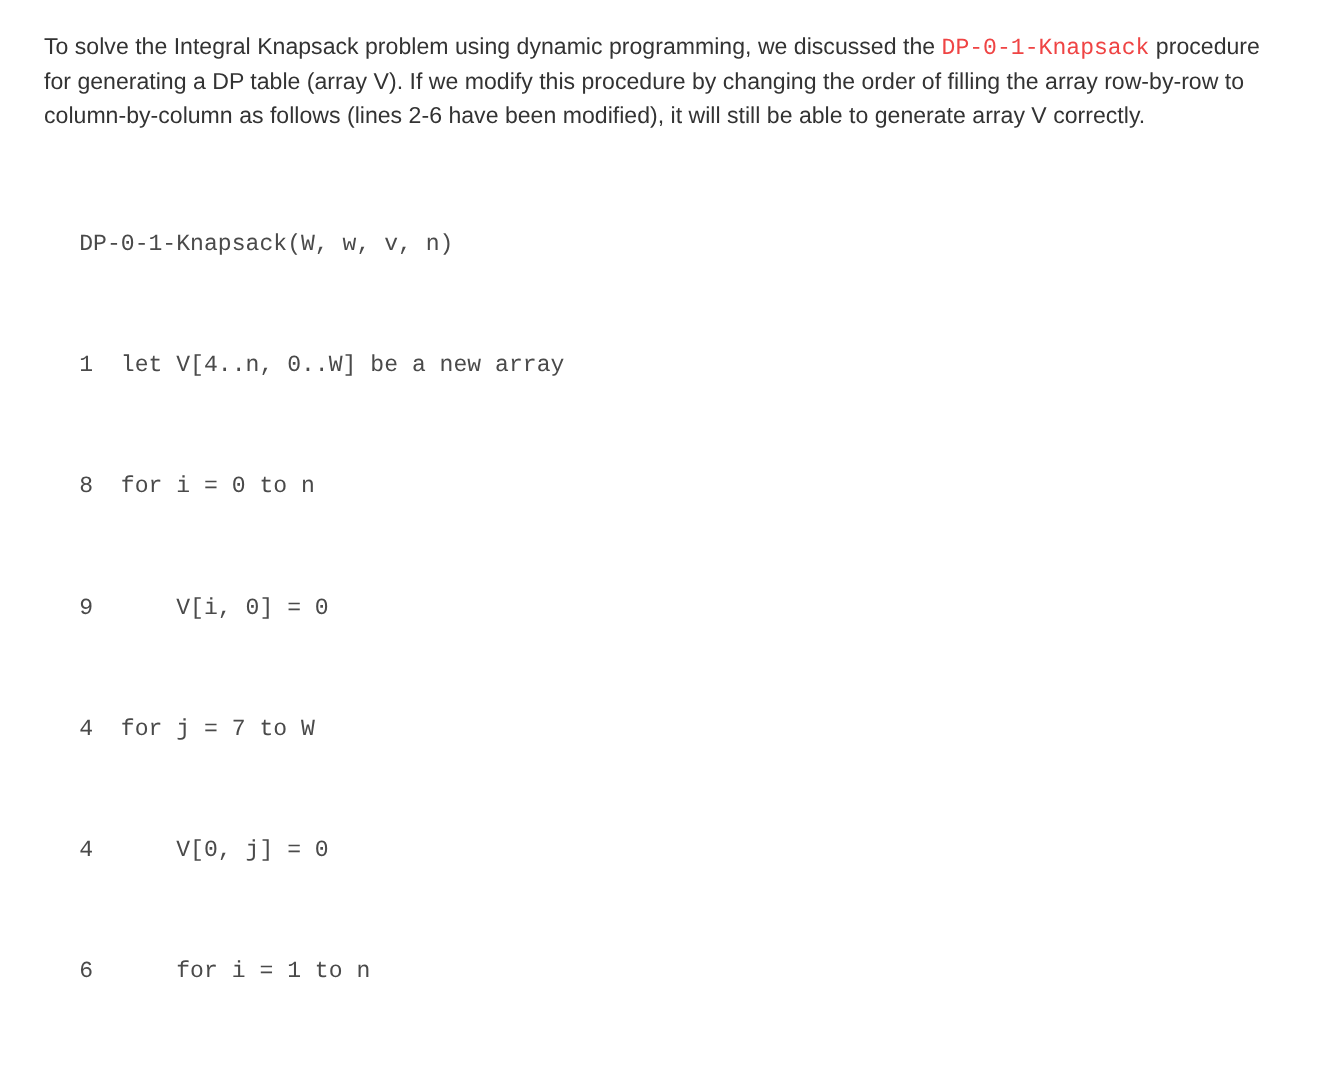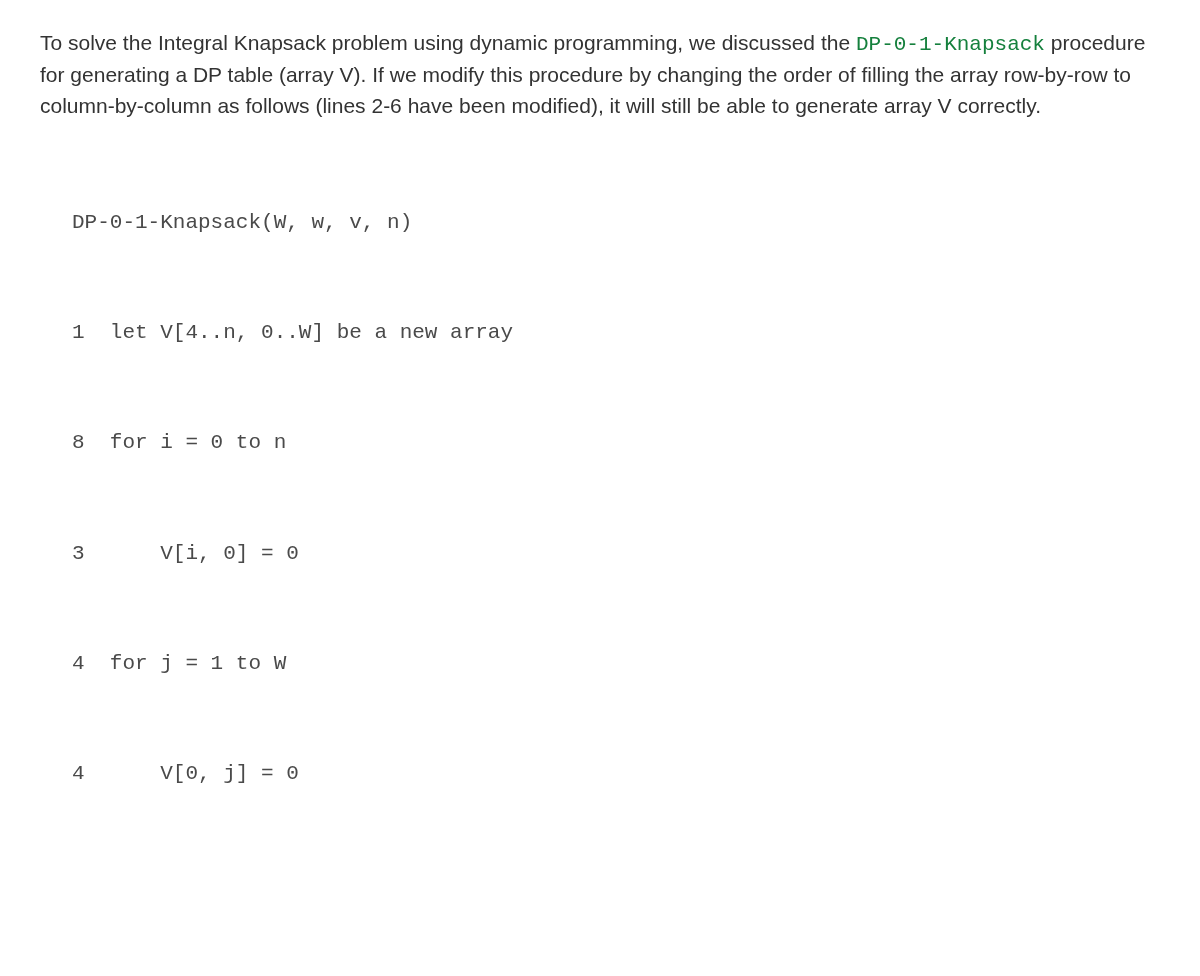--- a/index.html
+++ b/index.html
@@ -15,21 +15,21 @@
       background: #fff;
       padding: 28px 40px 40px 40px;
       width: 1200px;
     }
     .question-text {
       margin-bottom: 28px;
       color: #333;
     }
     .code-inline {
       font-family: "Courier New", Courier, monospace;
-      color: #15803d;
+      color: #ef4444;
     }
     .code-block {
       font-family: "Courier New", Courier, monospace;
       color: #4a4a4a;
       font-size: 21px;
       line-height: 1.4;
       white-space: pre-wrap;
       margin-bottom: 36px;
     }
     .code-block .line {
@@ -42,20 +42,21 @@
 <body>
 
 <div class="question-text">
   <span>To solve the Integral Knapsack problem using dynamic programming, we discussed the </span><span class="code-inline">DP-0-1-Knapsack</span><span> procedure for generating a DP table (array V). If we modify this procedure by changing the order of filling the array row-by-row to column-by-column as follows (lines 2-6 have been modified), it will still be able to generate array V correctly.</span>
 </div>
 
 <div class="code-block">
   <span class="line">DP-0-1-Knapsack(W, w, v, n)</span>
   <span class="line">1  let V[4..n, 0..W] be a new array</span>
   <span class="line">8  for i = 0 to n</span>
-  <span class="line">3      V[i, 0] = 0</span>
-  <span class="line">4  for j = 1 to W</span>
+  <span class="line">9      V[i, 0] = 0</span>
+  <span class="line">4  for j = 7 to W</span>
   <span class="line">4      V[0, j] = 0</span>
+  <span class="line">6      for i = 1 to n</span>
   
   
   
   
 </div>
 
 </body></html>

